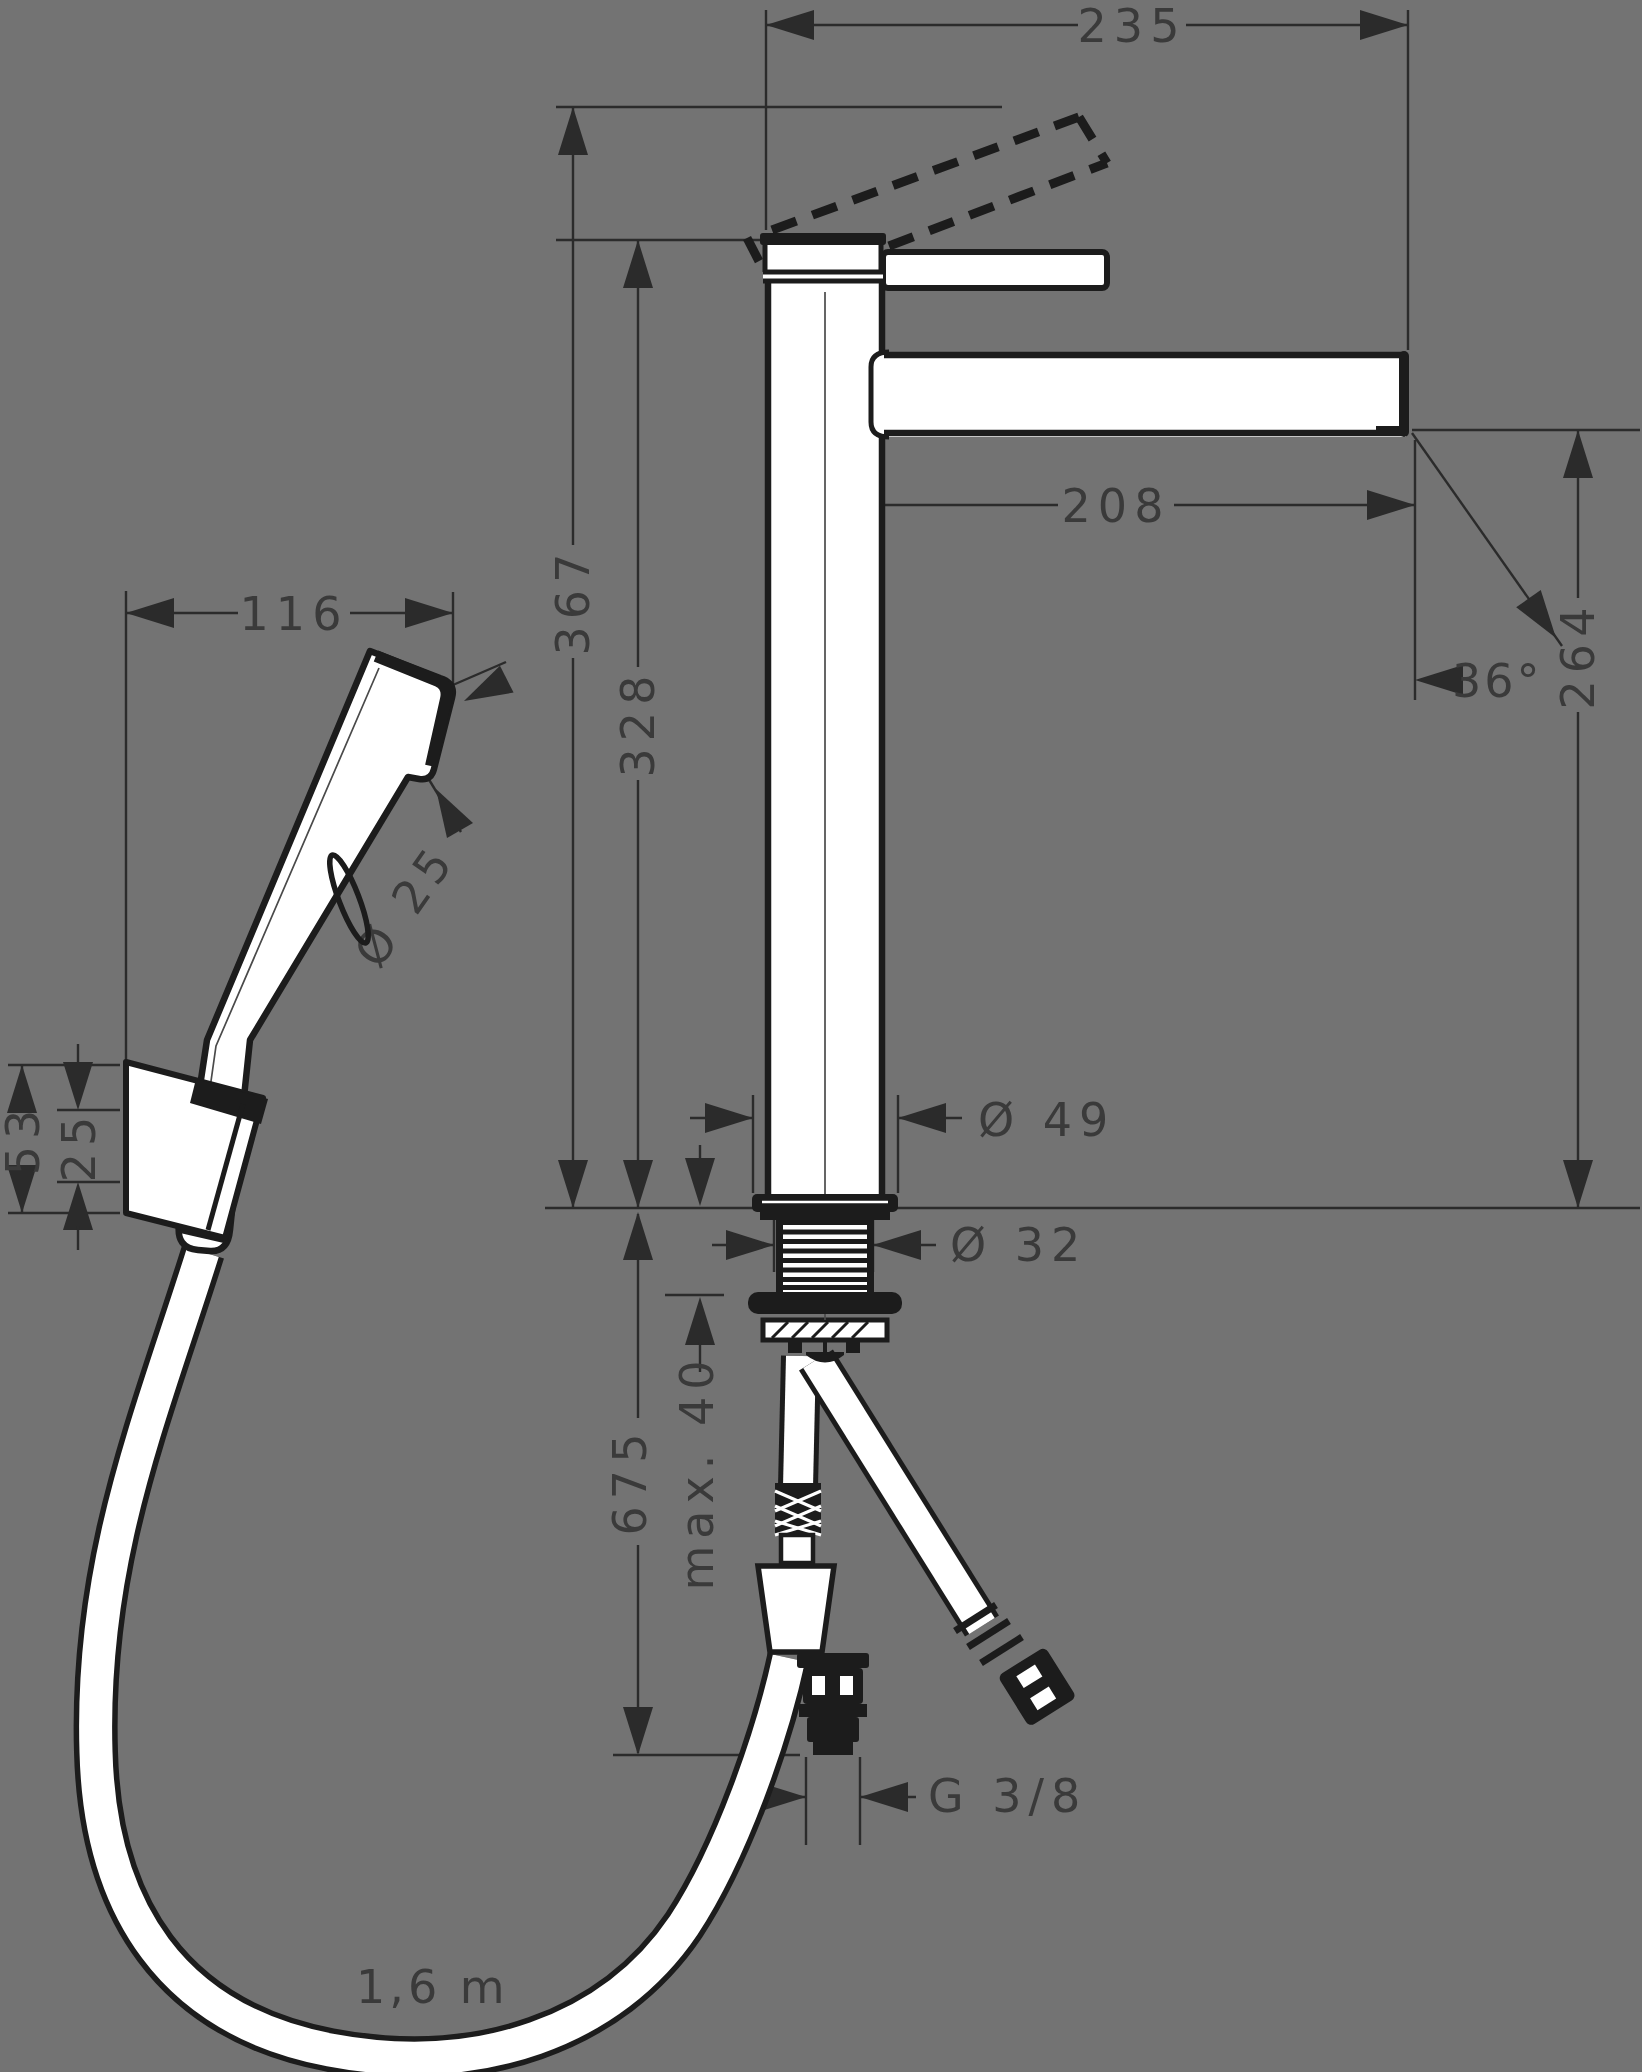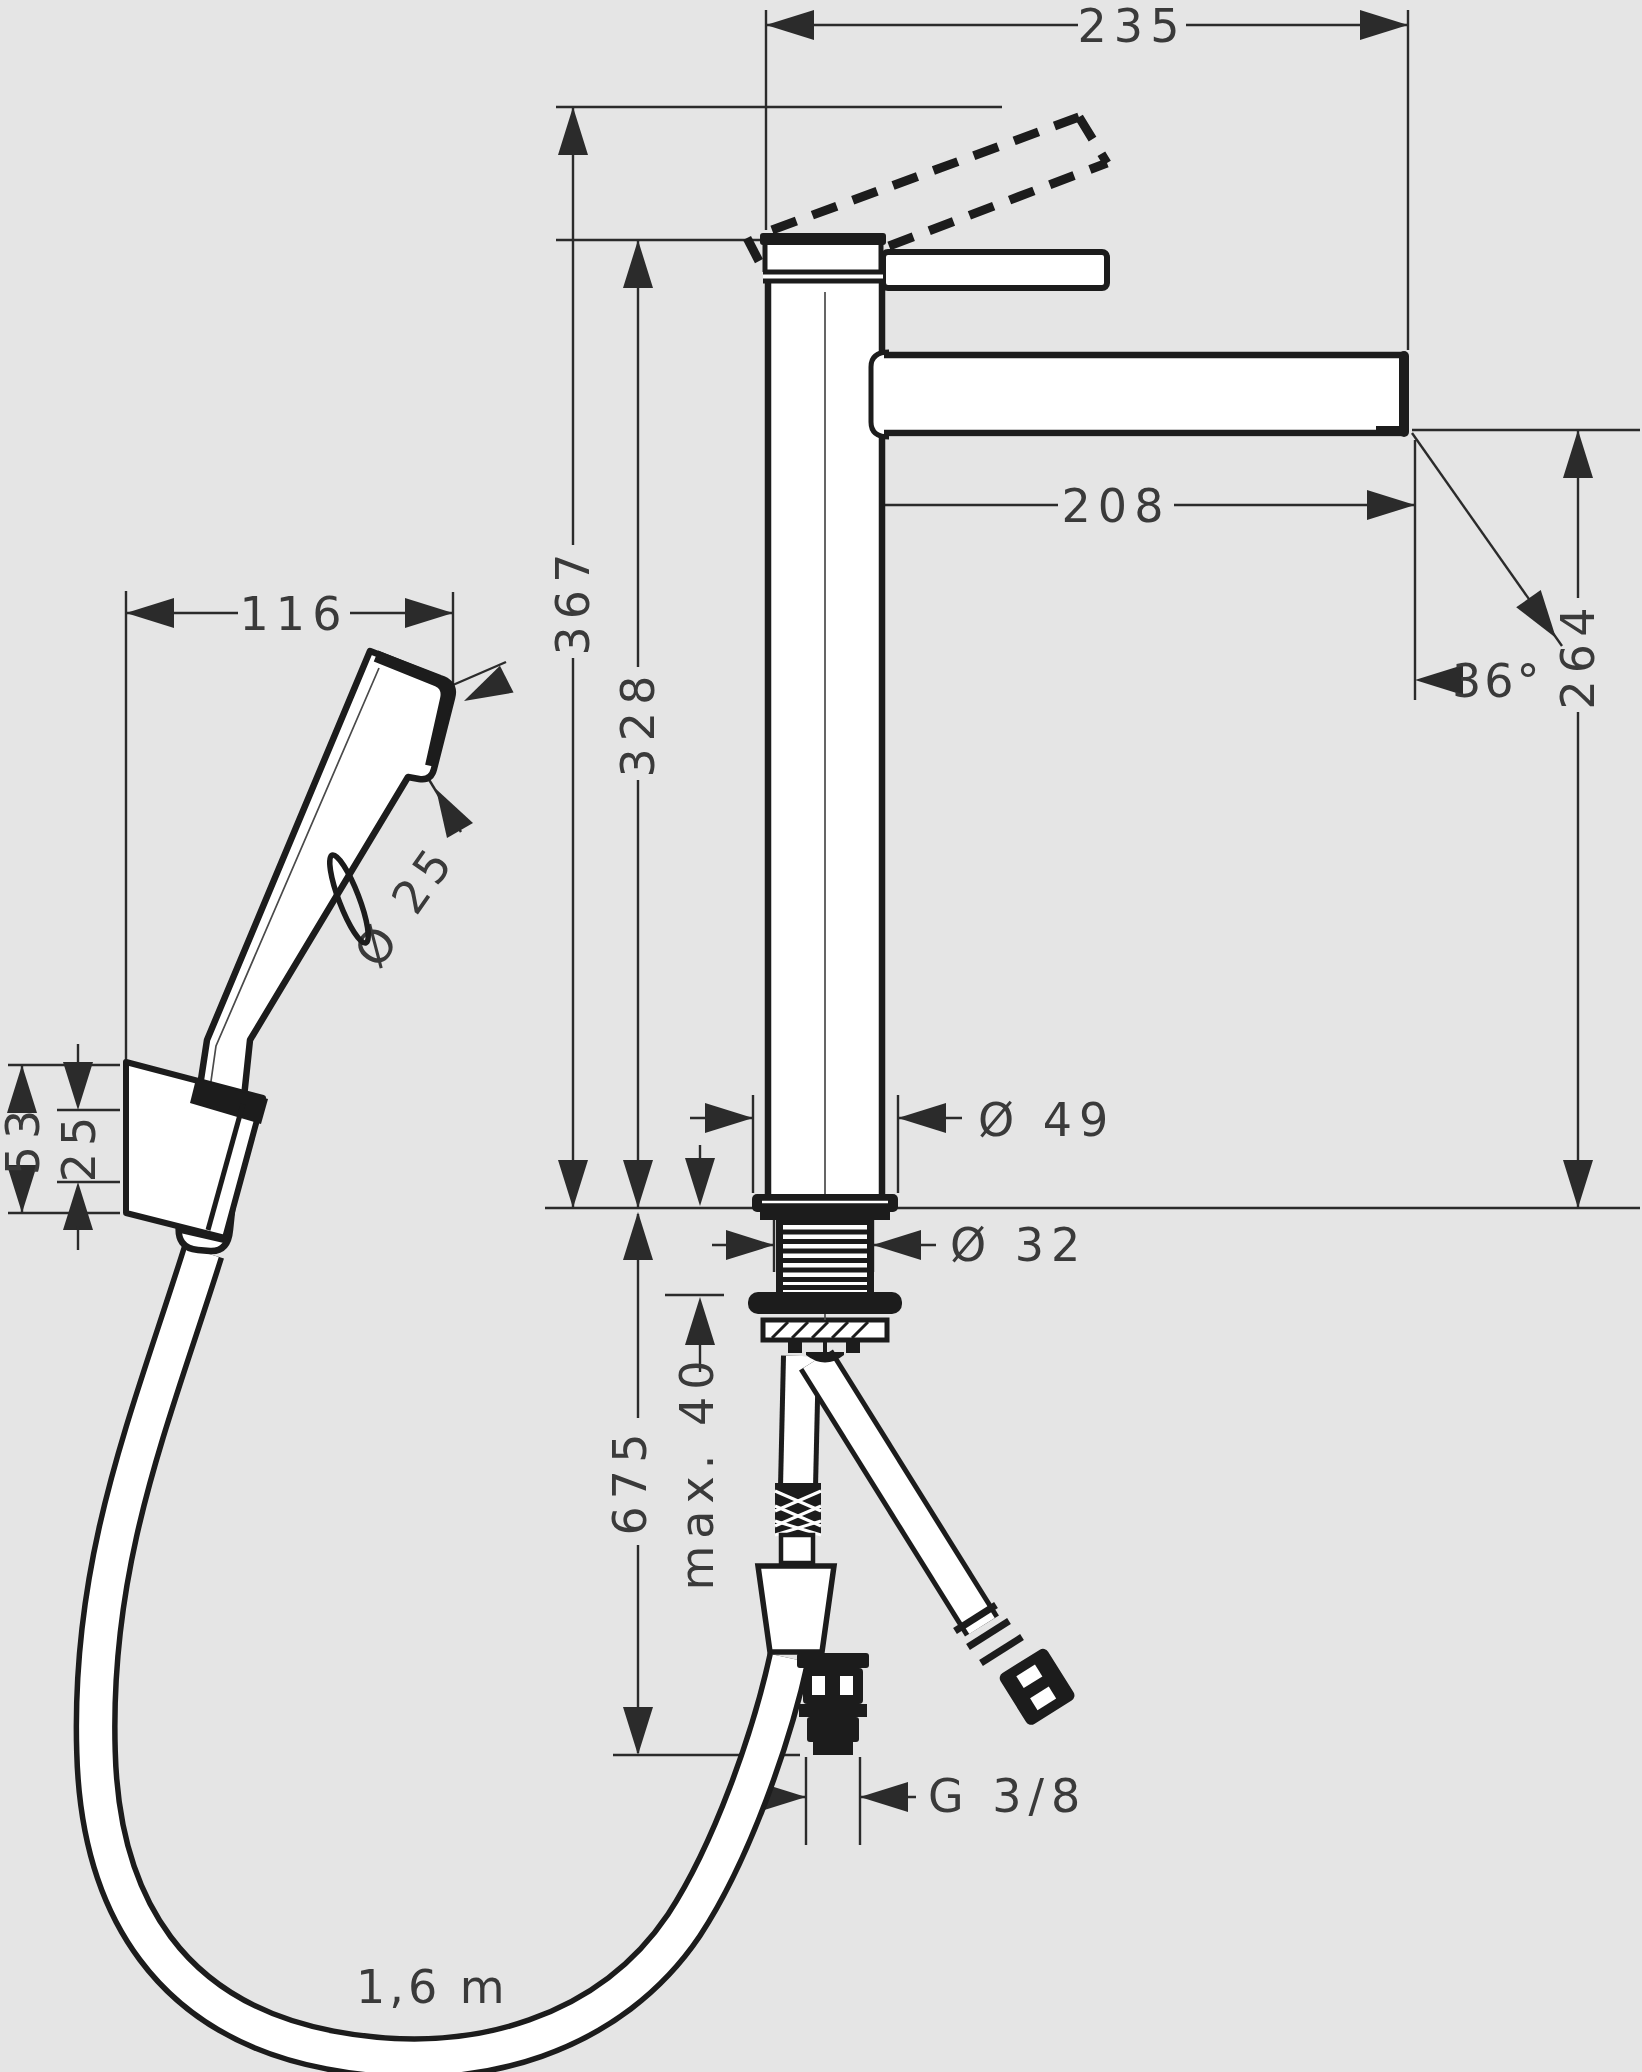--- a/index.html
+++ b/index.html
@@ -1,16 +1,16 @@
 <!DOCTYPE html>
 <html><head>
 <meta charset="utf-8">
 <style>
   html,body{margin:0;padding:0;background:#ffffff;}
-  .stage{width:1642px;height:2072px;position:relative;background:#e5e5e5;}
+  .stage{width:1642px;height:2072px;position:relative;background:#737373;}
   svg{display:block;}
   .ln{stroke:#2b2b2b;stroke-width:2.4;fill:none;}
   .cl{stroke:#4a4a4a;stroke-width:1.7;fill:none;}
   .thk{stroke:#1c1c1c;stroke-width:6.5;fill:none;stroke-linejoin:round;}
   .thk2{stroke:#1c1c1c;stroke-width:5;fill:none;stroke-linejoin:round;}
   .fat{stroke:#1c1c1c;stroke-width:12;fill:none;stroke-linejoin:round;}
   .dk{fill:#1c1c1c;stroke:none;}
   .wt{fill:#ffffff;stroke:none;}
   .arr{fill:#2b2b2b;stroke:none;}
   .dsh{stroke:#1c1c1c;stroke-width:9;stroke-dasharray:26 17;fill:none;}

